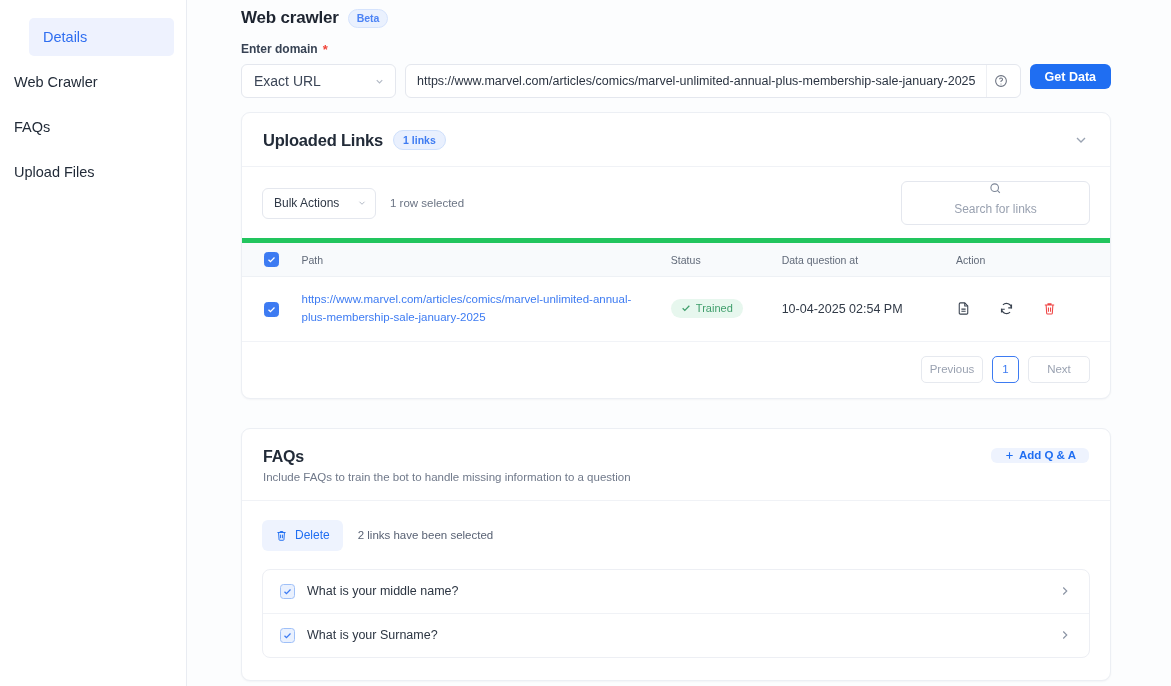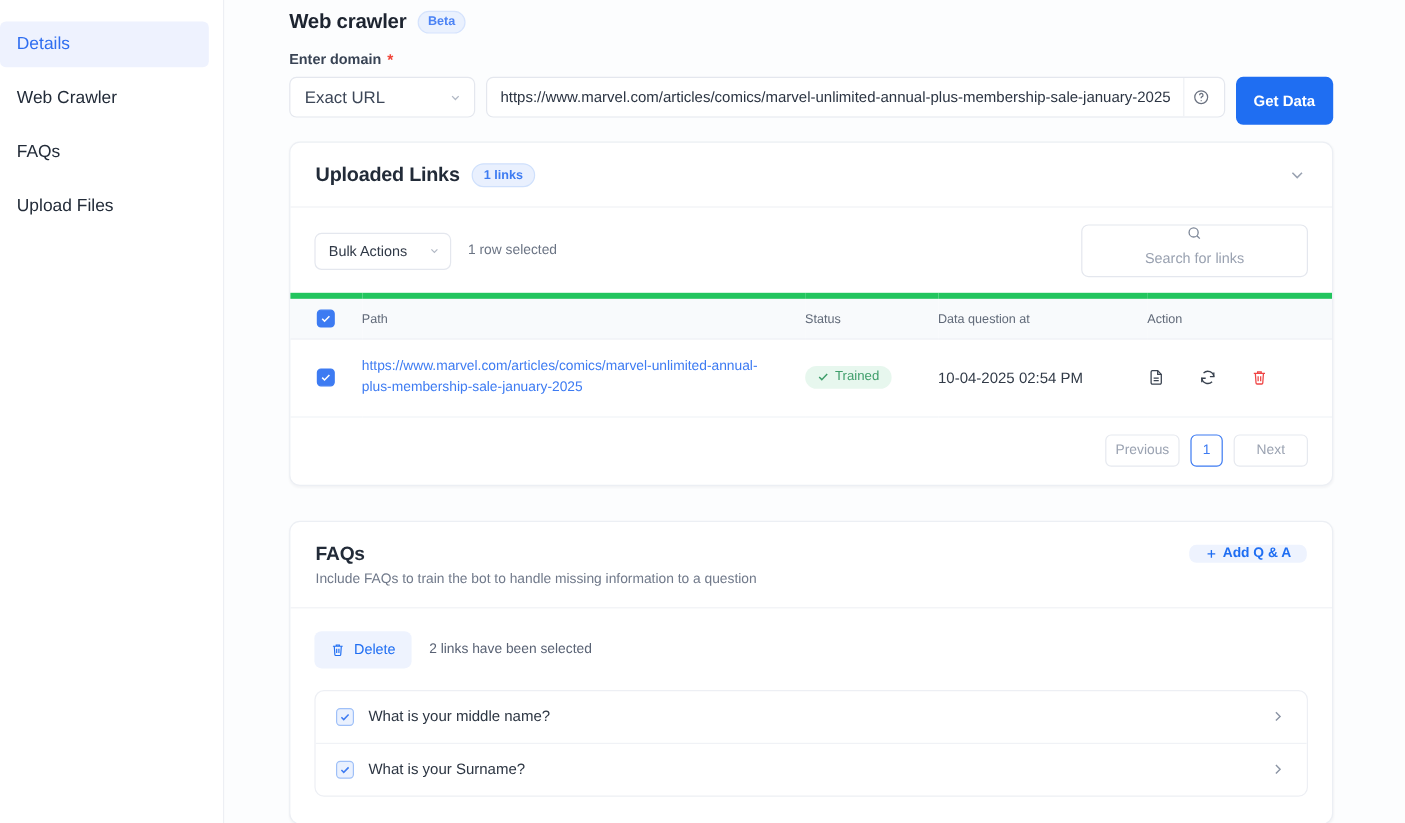--- a/index.html
+++ b/index.html
@@ -26,20 +26,21 @@
     font-size: 14.5px;
     color: #222b38;
     border-radius: 5px;
     margin: 0 12px 7px 0;
     cursor: pointer;
   }
   .side-item.active {
     background: #eef2fe;
     color: #2f6ef0;
     font-weight: 500;
+    margin-left: 29px;
   }
 
   
   .main {
     flex: 1; position: relative;
     background: #fcfdfe;
     overflow: hidden;
   }
   .content { padding: 8px 60px 0 54px; }
 
@@ -72,21 +73,21 @@
     padding: 0 4px 0 11px;
   }
   .url-text {
     flex: 1; font-size: 12.5px; color: #2b3442;
     white-space: nowrap; overflow: hidden; text-overflow: ellipsis;
   }
   .help-wrap { width: 30px; display:flex; align-items:center; justify-content:center; border-left:1px solid #eef0f4; height:100%; cursor:pointer;}
   .btn-primary {
     background: #1f6ef2; color: #fff; border: none; border-radius: 6px;
     font-size: 12.5px; font-weight: 600; font-family: inherit;
-    padding: 0 15px; height: 40px; cursor: pointer; white-space: nowrap;
+    padding: 0 15px; height: 25px; cursor: pointer; white-space: nowrap;
   }
 
   
   .card {
     background: #fff; border: 1px solid #eceff4; border-radius: 9px;
     box-shadow: 0 1px 2px rgba(16,24,40,0.04);
     margin-top: 14px;
   }
   .card-head {
     display: flex; align-items: center; justify-content: space-between;

